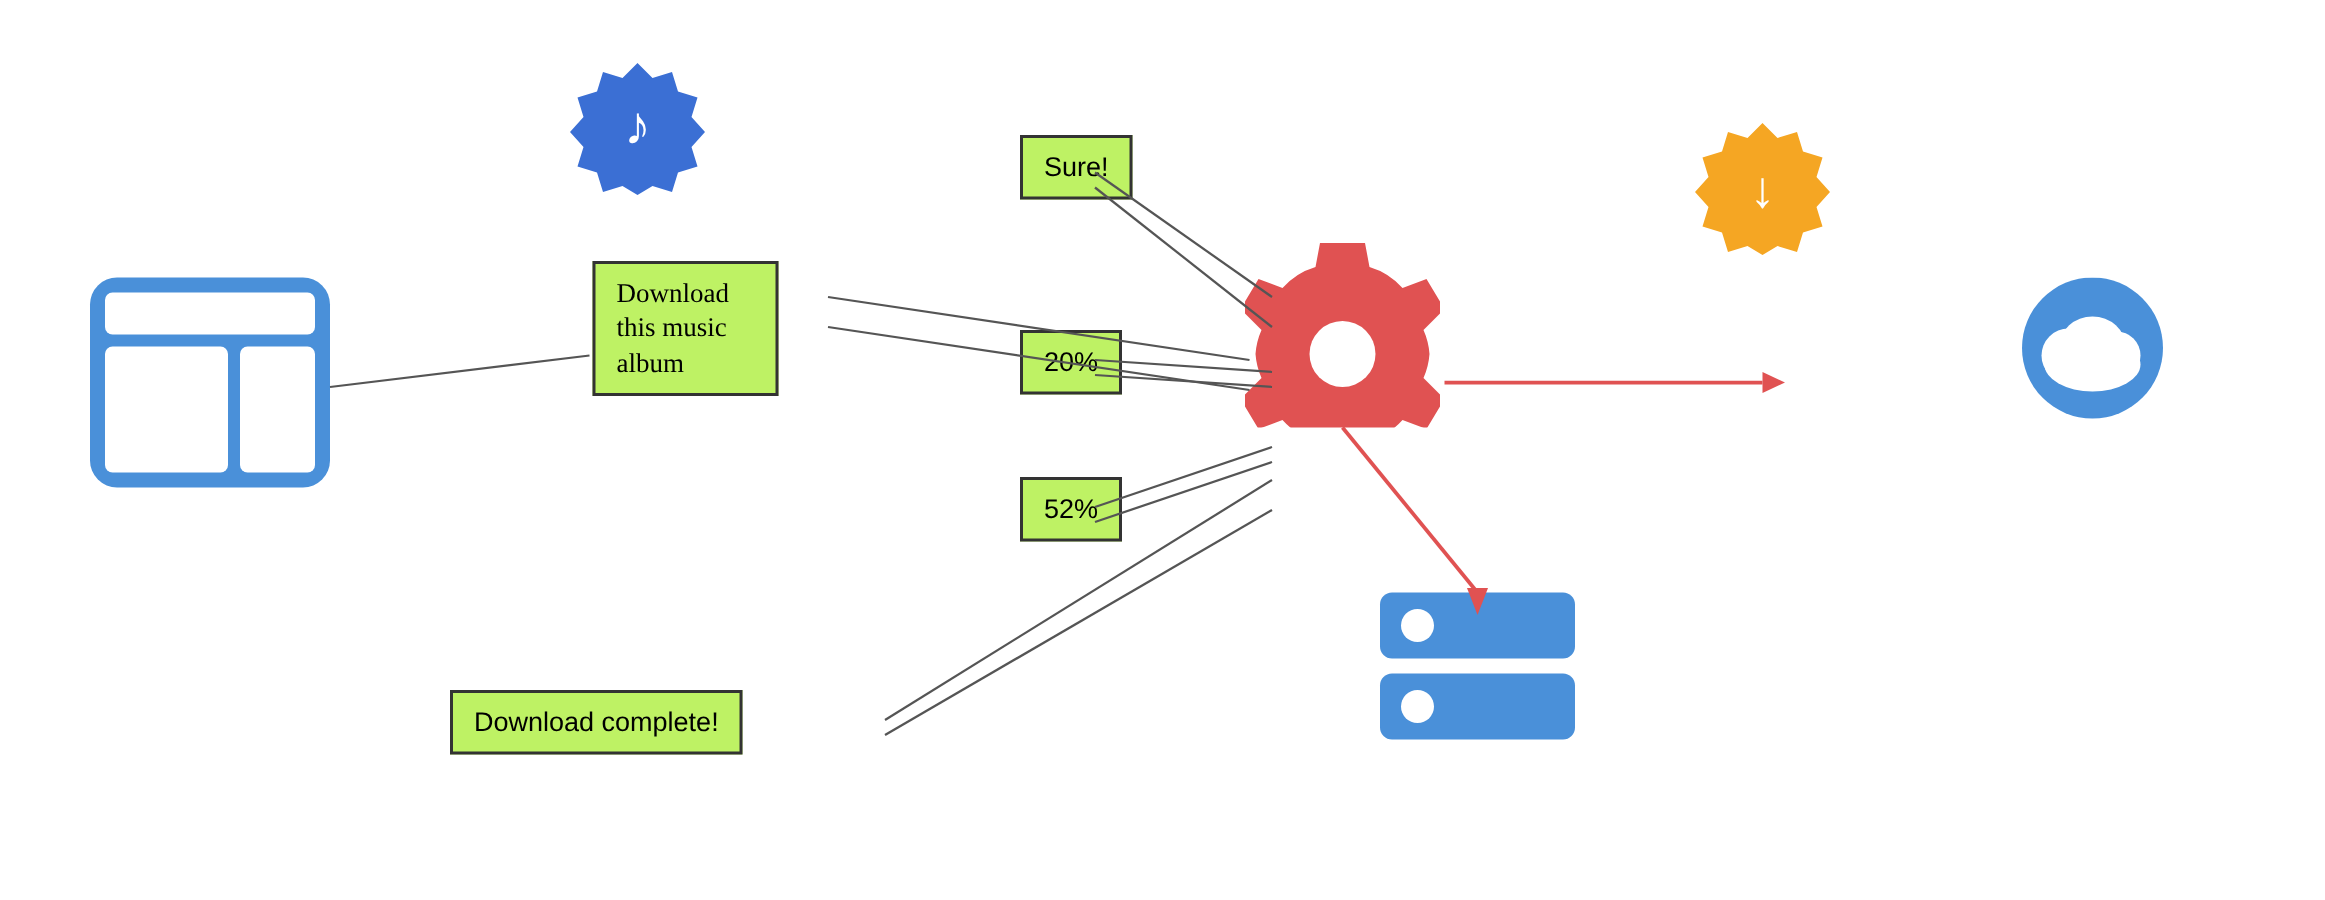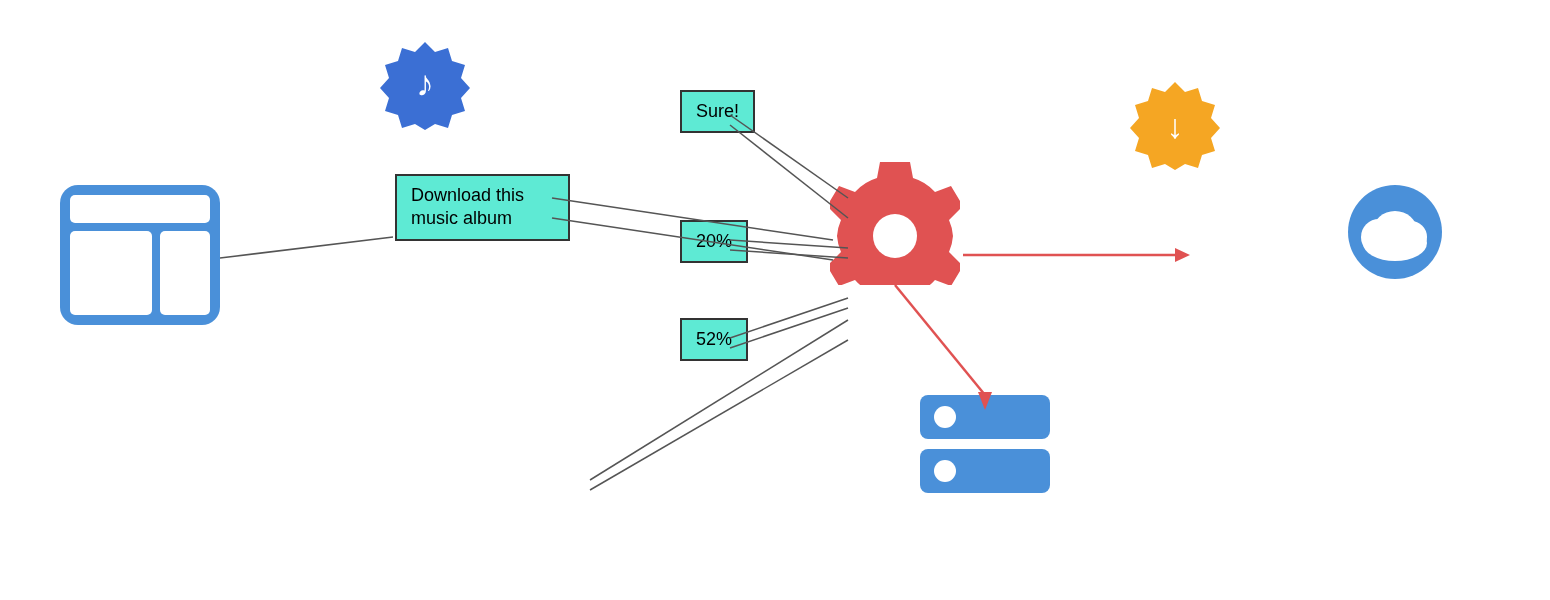--- a/index.html
+++ b/index.html
@@ -75,31 +75,32 @@
     .download-badge-icon {
       position: absolute;
       right: 330px;
       top: 80px;
     }
 
     
     .text-box {
       position: absolute;
       border: 2px solid #333;
-      background: #5eead4;
+      background: #bef264;
       padding: 8px 14px;
       font-size: 18px;
       font-weight: 500;
       line-height: 1.3;
       white-space: nowrap;
     }
 
     .text-box-download {
       white-space: normal;
-      width: 175px;
+      width: 124px;
+      font-family: Liberation Serif, serif;
     }
 
     
     .gear-icon {
       position: absolute;
       left: 830px;
       top: 155px;
     }
 
     
@@ -170,20 +171,21 @@
 
   <div class="text-box text-box-download" style="left:395px; top:174px;">Download this
 music album</div>
 
   <div class="text-box" style="left:680px; top:90px;">Sure!</div>
 
   <div class="text-box" style="left:680px; top:220px;">20%</div>
 
   <div class="text-box" style="left:680px; top:318px;">52%</div>
 
+  <div class="text-box" style="left:300px; top:460px;">Download complete!</div>
 
   <div class="gear-icon">
     <svg width="130" height="130" viewBox="0 0 130 130">
       <g transform="translate(65,65)">
 
         <path d="
           M-15,-58 L15,-58 L18,-42 
           A48,48 0 0,1 40,-28 L56,-34 L68,-14 L54,0
           A48,48 0 0,1 58,16 L58,16
           A48,48 0 0,1 54,32 L68,46 L56,66 L40,60

